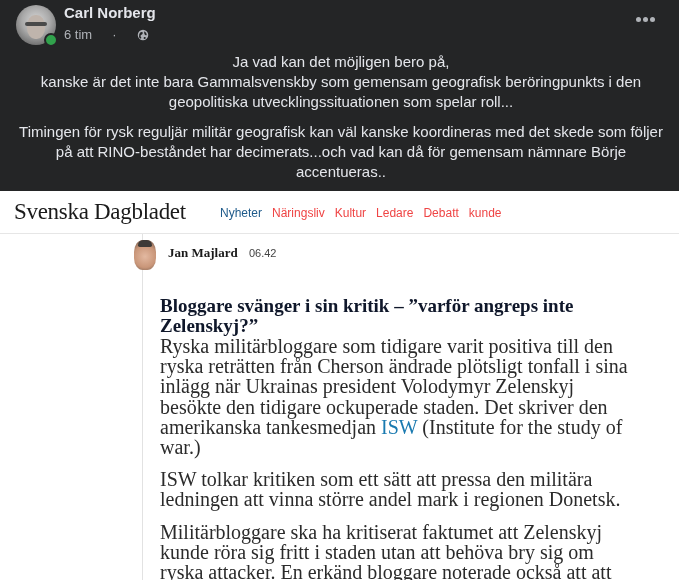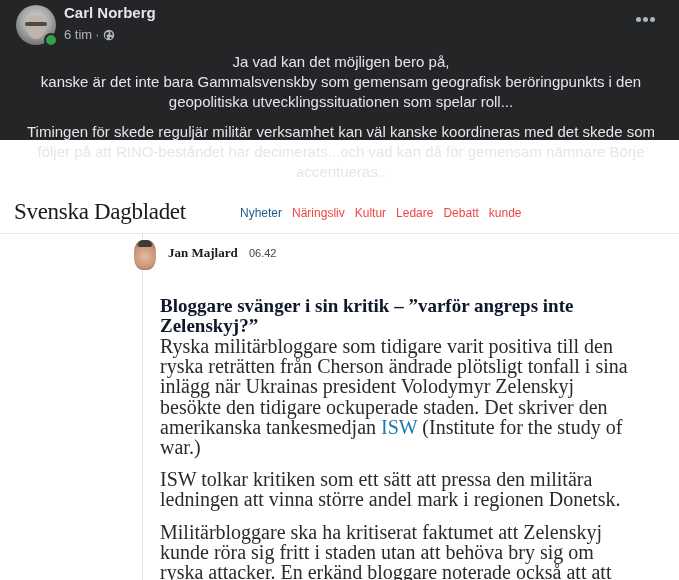--- a/index.html
+++ b/index.html
@@ -1,31 +1,31 @@
 <!DOCTYPE html>
 <html><head>
 <meta charset="utf-8">
 <style>
   html, body { margin:0; padding:0; }
   body { width:679px; height:580px; overflow:hidden; background:#ffffff; font-family:"Liberation Sans", sans-serif; }
-  .fb { position:absolute; left:0; top:0; width:679px; height:140px; background:#242526; color:#e4e6eb; }
+  .fb { position:absolute; left:0; top:0; width:679px; height:191px; background:#242526; color:#e4e6eb; }
   .avatar { position:absolute; left:16px; top:5px; width:40px; height:40px; border-radius:50%; background:radial-gradient(circle at 50% 40%, #d8d8d8 0%, #a9a9a9 45%, #6d6d6d 80%, #3a3a3a 100%); overflow:hidden; }
   .avatar .glasses { position:absolute; left:9px; top:17px; width:22px; height:4px; background:#4a4a4a; border-radius:2px; }
   .avatar .face { position:absolute; left:11px; top:10px; width:18px; height:24px; border-radius:45%; background:#bfb4ac; }
   .online { position:absolute; left:44px; top:33px; width:10px; height:10px; border-radius:50%; background:#31a24c; border:2px solid #242526; }
   .name { position:absolute; left:64px; top:4px; font-size:15px; font-weight:bold; color:#e4e6eb; }
-  .meta { position:absolute; left:64px; top:27px; font-size:13px; color:#b0b3b8; display:flex; align-items:center; gap:3px; }
+  .meta { position:absolute; left:64px; top:27px; font-size:13px; color:#b0b3b8; display:flex; align-items:center; gap:20px; }
   .globe { width:12px; height:12px; }
   .more { position:absolute; left:636px; top:17px; display:flex; gap:2px; cursor:pointer; }
   .more span { width:5px; height:5px; border-radius:50%; background:#b0b3b8; display:block; }
   .post-text { position:absolute; left:16px; top:52px; width:650px; font-size:15px; line-height:20px; color:#e4e6eb;text-align:center; }
   .post-text p { margin:0 0 10px 0; }
   .svd-header { position:absolute; left:0; top:191px; width:679px; height:42px; background:#fff; border-bottom:1px solid #e6e6e6;padding-left:48px; }
   .svd-logo { position:absolute; left:14px; top:8px; font-family:"Liberation Serif", serif; font-size:23px; color:#1a1a1a; letter-spacing:-0.3px; }
-  .svd-nav { position:absolute; left:240px; top:15px; display:flex; gap:10px; font-size:12px; color:#222; }
+  .svd-nav { position:absolute; left:220px; top:15px; display:flex; gap:10px; font-size:12px; color:#222; }
   .svd-nav a { text-decoration:none; color:#ef4444; cursor:pointer; }
   .svd-nav a.active { color:#1e5a8a; }
   .timeline-line { position:absolute; left:142px; top:234px; width:1px; height:346px; background:#e2e2e2; }
   .author-img { position:absolute; left:134px; top:240px; width:22px; height:30px; border-radius:40%; background:radial-gradient(circle at 50% 55%, #e3b9a1 0%, #c99679 55%, #5a4a40 100%); }
   .author-img::before { content:""; position:absolute; left:4px; top:0; width:14px; height:7px; background:#3d3a38; border-radius:6px 6px 2px 2px; }
   .author { position:absolute; left:168px; top:245px; font-family:"Liberation Serif", serif; font-weight:bold; font-size:13px; color:#1a1a1a; }
   .author-time { font-family:"Liberation Sans", sans-serif; font-weight:normal; font-size:11px; color:#444; margin-left:8px; }
   .headline { position:absolute; left:160px; top:296px; width:470px; font-family:"Liberation Serif", serif; font-weight:bold; font-size:19px; line-height:20px; color:#0f172a; margin:0; }
   .body { position:absolute; left:160px; top:336px; width:480px; font-family:"Liberation Serif", serif; font-size:20px; line-height:20.2px; color:#2b2b2b; }
   .body p { margin:0 0 12px 0; }
@@ -52,21 +52,21 @@
   <div class="more">
     <span></span>
     <span></span>
     <span></span>
   </div>
   <div class="post-text">
     <p>
       <span>Ja vad kan det möjligen bero på,</span><br>
       <span>kanske är det inte bara Gammalsvenskby som gemensam geografisk beröringpunkts i den geopolitiska utvecklingssituationen som spelar roll...</span>
     </p>
-    <p>Timingen för skede reguljär militär verksamhet kan väl kanske koordineras med det skede som följer på att RINO-beståndet har decimerats...och vad kan då för gemensam nämnare Börje accentueras..</p>
+    <p>Timingen för rysk reguljär militär geografisk kan väl kanske koordineras med det skede som följer på att RINO-beståndet har decimerats...och vad kan då för gemensam nämnare Börje accentueras..</p>
   </div>
 </div>
 
 <div class="svd-header">
   <div class="svd-logo">Svenska Dagbladet</div>
   <nav class="svd-nav">
     <a class="active">Nyheter</a>
     <a>Näringsliv</a>
     <a>Kultur</a>
     <a>Ledare</a>

